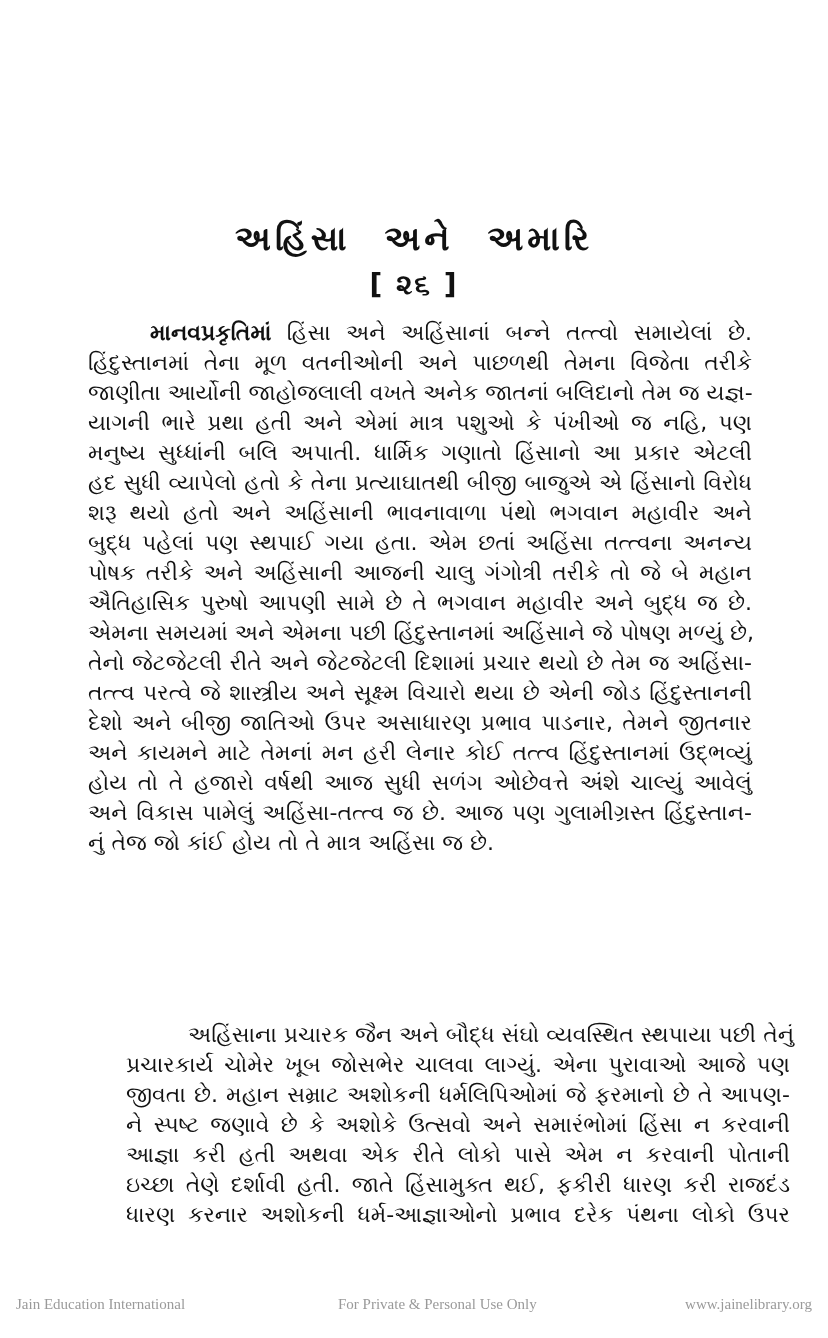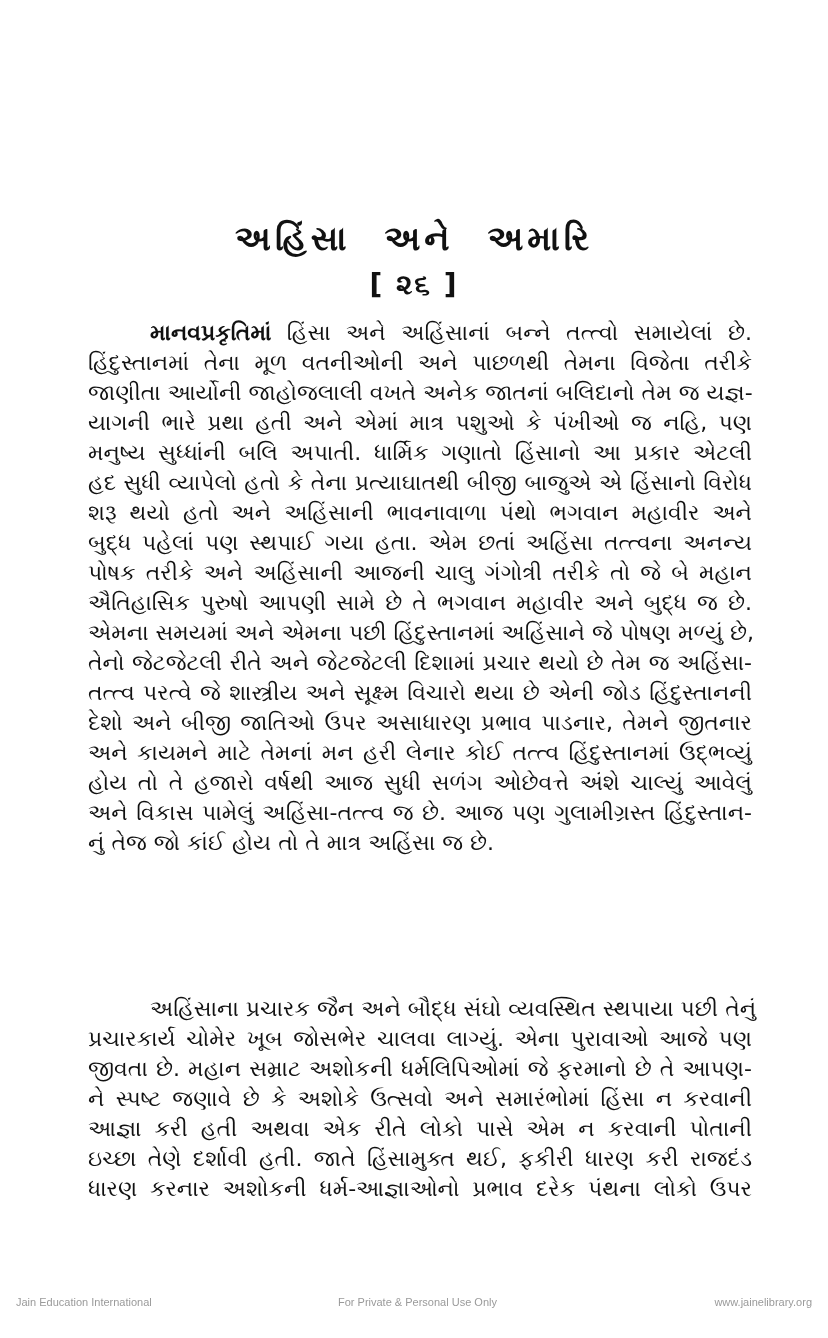--- a/index.html
+++ b/index.html
@@ -46,21 +46,21 @@
       letter-spacing: 2px;
     }
     .body-text {
       position: absolute;
       left: 88px;
       width: 664px;
       font-size: 22px;
       line-height: 30px;
     }
     .para-1 { top: 318px; }
-    .para-2 { top: 994px; }
+    .para-2 { top: 1020px; margin-left: 38px; }
     .line {
       display: block;
       white-space: nowrap;
       text-align: justify;
       text-align-last: justify;
       height: 30px;
       overflow: visible;
     }
     .line.last {
       text-align-last: left;
@@ -70,22 +70,22 @@
     }
     .lead {
       font-weight: bold;
     }
     .footer {
       position: absolute;
       top: 1296px;
       left: 0;
       width: 828px;
       height: 22px;
-      font-family: Liberation Sans, sans-serif;
-      font-size: 11px;
+      font-family: Liberation Serif, serif;
+      font-size: 15px;
       color: #9a9a9a;
     }
     .footer span {
       position: absolute;
       top: 0;
       white-space: nowrap;
     }
     .footer .f-left { left: 16px; }
     .footer .f-center { left: 338px; }
     .footer .f-right { right: 16px; }

